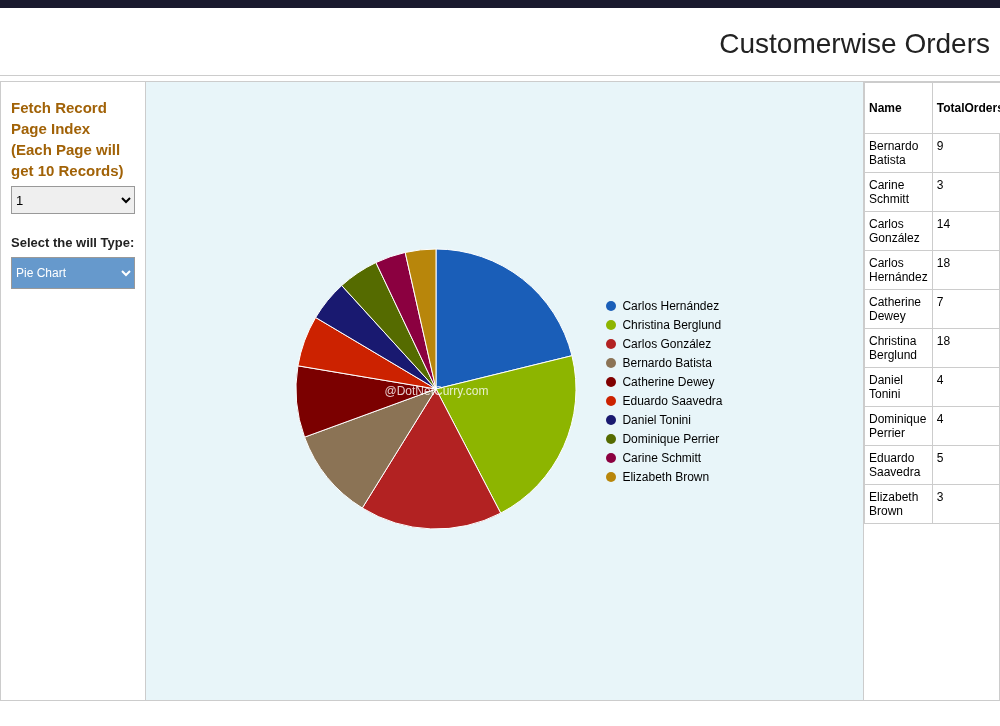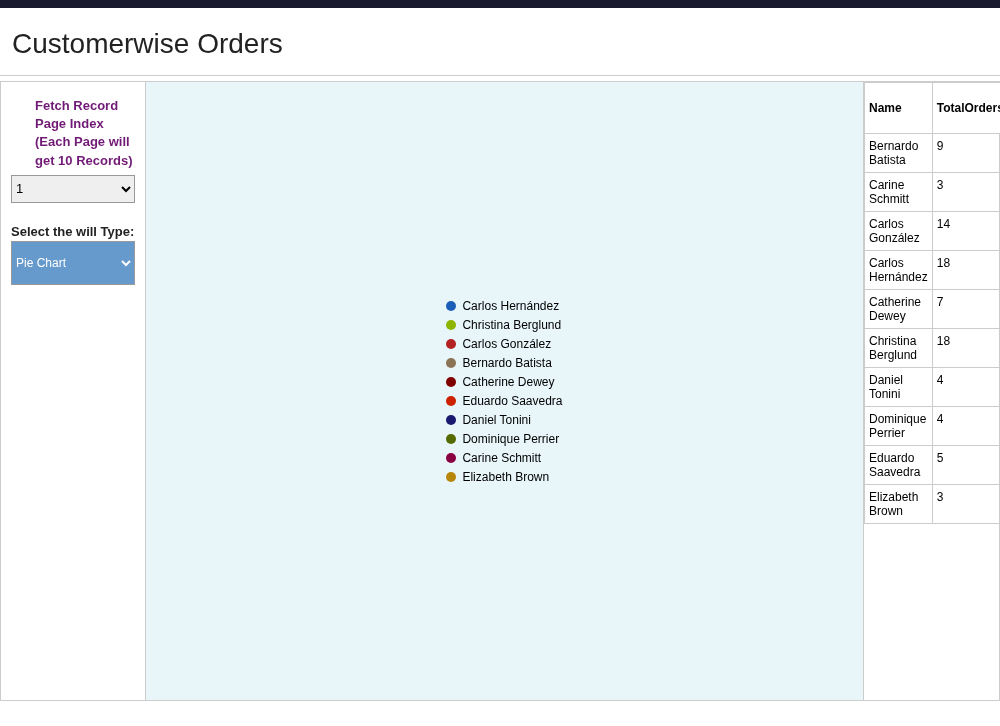--- a/index.html
+++ b/index.html
@@ -7,23 +7,24 @@
 
     .top-bar {
       background: #1a1a2e;
       height: 8px;
       width: 100%;
     }
 
     .page-title {
       font-size: 28px;
       font-weight: normal;
-      padding: 20px 10px 15px 12px;
+      padding: 20px 10px 15px 20px;
       color: #222;
       border-bottom: 1px solid #ccc;
+      text-align: right;
     }
 
     .main-container {
       display: flex;
       width: 100%;
       border: 1px solid #ccc;
       margin-top: 5px;
       min-height: 620px;
     }
 
@@ -32,49 +33,49 @@
       min-width: 145px;
       border-right: 1px solid #ccc;
       padding: 15px 10px;
       background: #fff;
       display: flex;
       flex-direction: column;
       gap: 20px;
     }
 
     .fetch-label {
-      font-size: 13px;
-      color: #701a75;
+      font-size: 15px;
+      color: #a16207;
       line-height: 1.4;
       font-weight: bold;
-      margin-left: 24px;
     }
 
     .page-index-select {
       width: 100%;
       height: 28px;
       border: 1px solid #999;
       font-size: 13px;
       margin-top: 5px;
     }
 
     .chart-type-label {
       font-size: 13px;
       color: #222;
       font-weight: bold;
       line-height: 1.4;
     }
 
     .chart-type-select {
       width: 100%;
-      height: 44px;
+      height: 32px;
       border: 1px solid #999;
       font-size: 12px;
       background: #6699cc;
       color: #fff;
+      margin-top: 5px;
     }
 
     .chart-panel {
       flex: 1;
       background: #e8f5f9;
       border-right: 1px solid #ccc;
       display: flex;
       align-items: center;
       justify-content: center;
       position: relative;
@@ -176,20 +177,35 @@
       <select class="chart-type-select">
         <option>Pie Chart</option>
         <option>Bar Chart</option>
         <option>Line Chart</option>
       </select>
     </div>
   </div>
 
   <div class="chart-panel">
     <div class="chart-area">
+      <div style="position:relative;">
+        <svg class="pie-svg" width="300" height="300" viewBox="-150 -150 300 300" id="pie-svg">
+            <path d="M 0 0 L 8.572527594031473e-15 -140 A 140 140 0 0 1 135.97934446825593 -33.31092730596663 Z" fill="#1a5eb8" stroke="#fff" stroke-width="1"></path>
+            <path d="M 0 0 L 135.97934446825593 -33.31092730596663 A 140 140 0 0 1 64.70854369564385 124.14831602880867 Z" fill="#8db500" stroke="#fff" stroke-width="1"></path>
+            <path d="M 0 0 L 64.70854369564385 124.14831602880867 A 140 140 0 0 1 -73.70050280282983 119.03039900214597 Z" fill="#b22222" stroke="#fff" stroke-width="1"></path>
+            <path d="M 0 0 L -73.70050280282983 119.03039900214597 A 140 140 0 0 1 -131.45837048610792 48.152848608749935 Z" fill="#8b7355" stroke="#fff" stroke-width="1"></path>
+            <path d="M 0 0 L -131.45837048610792 48.152848608749935 A 140 140 0 0 1 -138.06810462947635 -23.177542665778173 Z" fill="#7b0000" stroke="#fff" stroke-width="1"></path>
+            <path d="M 0 0 L -138.06810462947635 -23.177542665778173 A 140 140 0 0 1 -120.37197920277215 -71.48836704532694 Z" fill="#cc2200" stroke="#fff" stroke-width="1"></path>
+            <path d="M 0 0 L -120.37197920277215 -71.48836704532694 A 140 140 0 0 1 -94.31739011051803 -103.46124841089225 Z" fill="#191970" stroke="#fff" stroke-width="1"></path>
+            <path d="M 0 0 L -94.31739011051803 -103.46124841089225 A 140 140 0 0 1 -60.076885228165345 -126.454607908458 Z" fill="#556b00" stroke="#fff" stroke-width="1"></path>
+            <path d="M 0 0 L -60.076885228165345 -126.454607908458 A 140 140 0 0 1 -30.79249009755367 -136.5716755172611 Z" fill="#8b0040" stroke="#fff" stroke-width="1"></path>
+            <path d="M 0 0 L -30.79249009755367 -136.5716755172611 A 140 140 0 0 1 -2.5717582782094416e-14 -140 Z" fill="#b8860b" stroke="#fff" stroke-width="1"></path>
+          </svg>
+        <div class="chart-watermark">@DotNetCurry.com</div>
+      </div>
       <div class="legend" id="legend-container">
           <div class="legend-item">
             <div class="legend-dot" style="background-color: rgb(26, 94, 184);"></div>
             <span>Carlos Hernández</span>
           </div>
           <div class="legend-item">
             <div class="legend-dot" style="background-color: rgb(141, 181, 0);"></div>
             <span>Christina Berglund</span>
           </div>
           <div class="legend-item">

